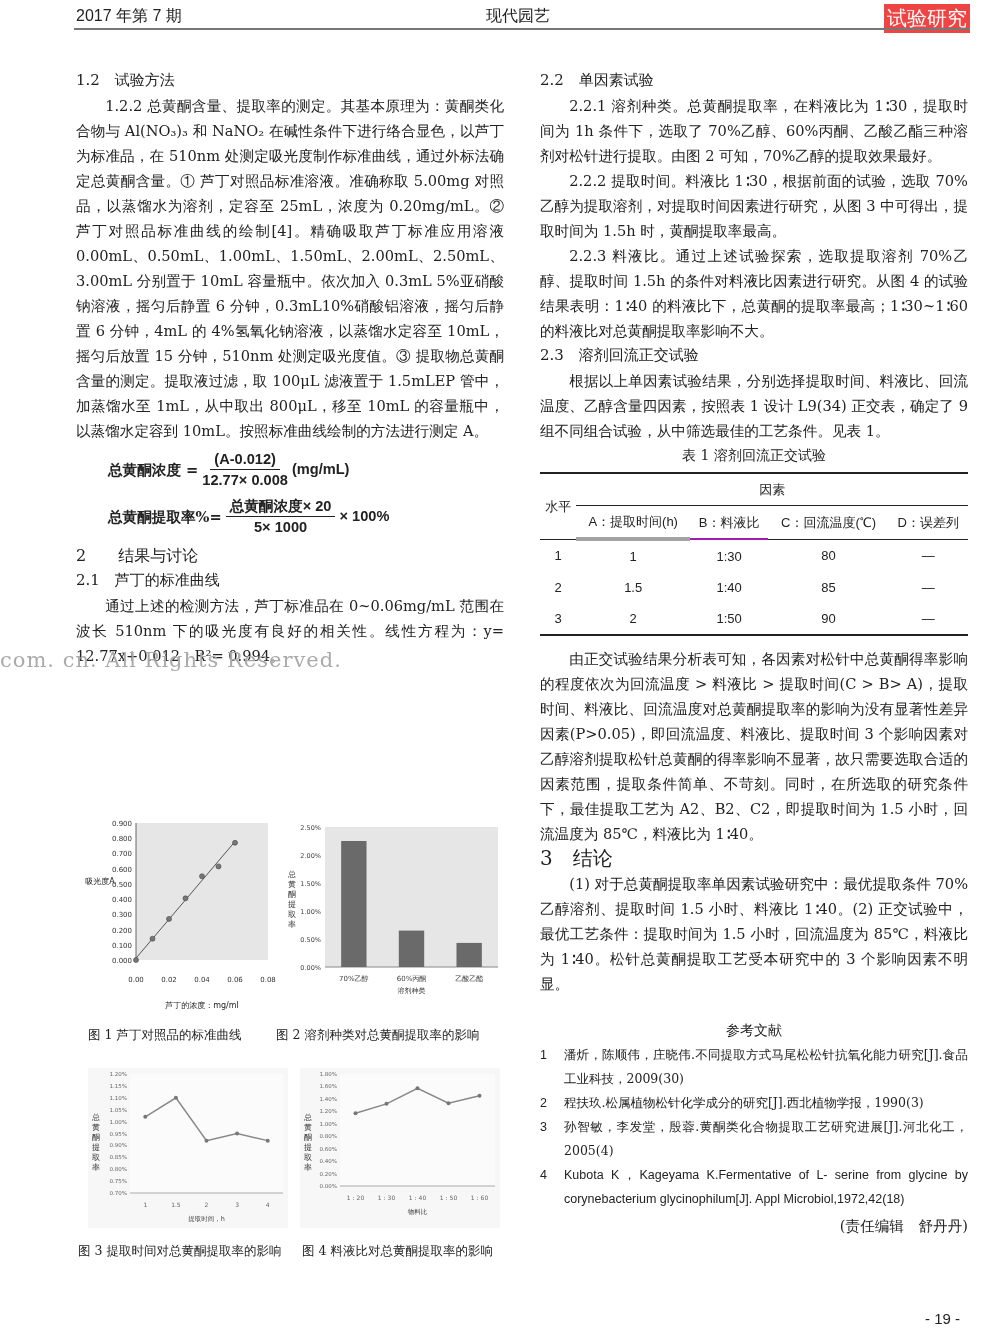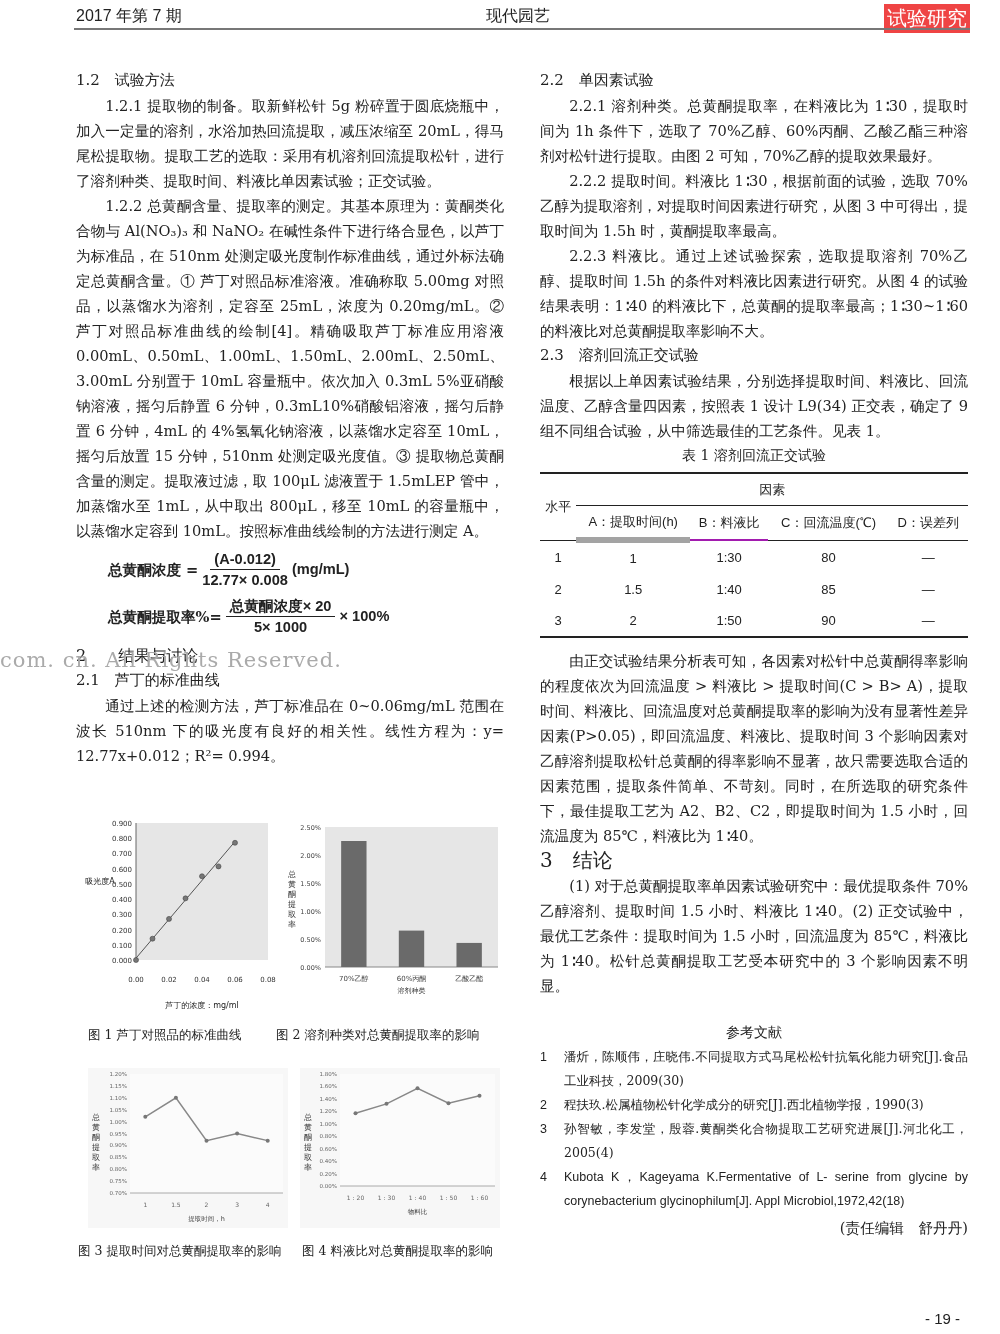--- a/index.html
+++ b/index.html
@@ -37,21 +37,20 @@
 </head>
 <body>
 
 <div class="hdr" id="hdr-left">2017 年第 7 期</div>
 <div class="hdr" id="hdr-center">现代园艺</div>
 <div class="hdr" id="hdr-right">试验研究</div>
 <div id="hdr-rule"></div>
 
 <div class="col" id="colL">
   <p class="h">1.2　试验方法</p>
-  <p class="p">1.2.1 提取物的制备。取新鲜松针 5g 粉碎置于圆底烧瓶中，加入一定量的溶剂，水浴加热回流提取，减压浓缩至 20mL，得马尾松提取物。提取工艺的选取：采用有机溶剂回流提取松针，进行了溶剂种类、提取时间、料液比单因素试验；正交试验。</p>
   <p class="p">1.2.2 总黄酮含量、提取率的测定。其基本原理为：黄酮类化合物与 Al(NO₃)₃ 和 NaNO₂ 在碱性条件下进行络合显色，以芦丁为标准品，在 510nm 处测定吸光度制作标准曲线，通过外标法确定总黄酮含量。① 芦丁对照品标准溶液。准确称取 5.00mg 对照品，以蒸馏水为溶剂，定容至 25mL，浓度为 0.20mg/mL。② 芦丁对照品标准曲线的绘制[4]。精确吸取芦丁标准应用溶液 0.00mL、0.50mL、1.00mL、1.50mL、2.00mL、2.50mL、3.00mL 分别置于 10mL 容量瓶中。依次加入 0.3mL 5%亚硝酸钠溶液，摇匀后静置 6 分钟，0.3mL10%硝酸铝溶液，摇匀后静置 6 分钟，4mL 的 4%氢氧化钠溶液，以蒸馏水定容至 10mL，摇匀后放置 15 分钟，510nm 处测定吸光度值。③ 提取物总黄酮含量的测定。提取液过滤，取 100μL 滤液置于 1.5mLEP 管中，加蒸馏水至 1mL，从中取出 800μL，移至 10mL 的容量瓶中，以蒸馏水定容到 10mL。按照标准曲线绘制的方法进行测定 A。</p>
   <div class="formula">
     <span>总黄酮浓度 =</span>
     <span class="frac">
       <span class="n">(A-0.012)</span>
       <span class="d">12.77× 0.008</span>
     </span>
     <span class="num">(mg/mL)</span>
   </div>
   <div class="formula">
@@ -202,21 +201,21 @@
   <p class="h">2.3　溶剂回流正交试验</p>
   <p class="p">根据以上单因素试验结果，分别选择提取时间、料液比、回流温度、乙醇含量四因素，按照表 1 设计 L9(34) 正交表，确定了 9 组不同组合试验，从中筛选最佳的工艺条件。见表 1。</p>
   <p class="tcap">表 1  溶剂回流正交试验</p>
   <table class="t">
     <thead>
       <tr>
         <th rowspan="2" style="border-bottom:1px solid #222">水平</th>
         <th colspan="4" style="border-bottom:1px solid #222">因素</th>
       </tr>
       <tr>
-        <th style="border-bottom:6px solid #a3a3a3">A：提取时间(h)</th>
+        <th style="border-bottom:4px solid #a3a3a3">A：提取时间(h)</th>
         <th style="border-bottom:2px solid #a21caf">B：料液比</th>
         <th style="border-bottom:1px solid #222">C：回流温度(℃)</th>
         <th style="border-bottom:1px solid #222">D：误差列</th>
       </tr>
     </thead>
     <tbody>
       <tr>
         <td>1</td>
         <td>1</td>
         <td>1:30</td>

